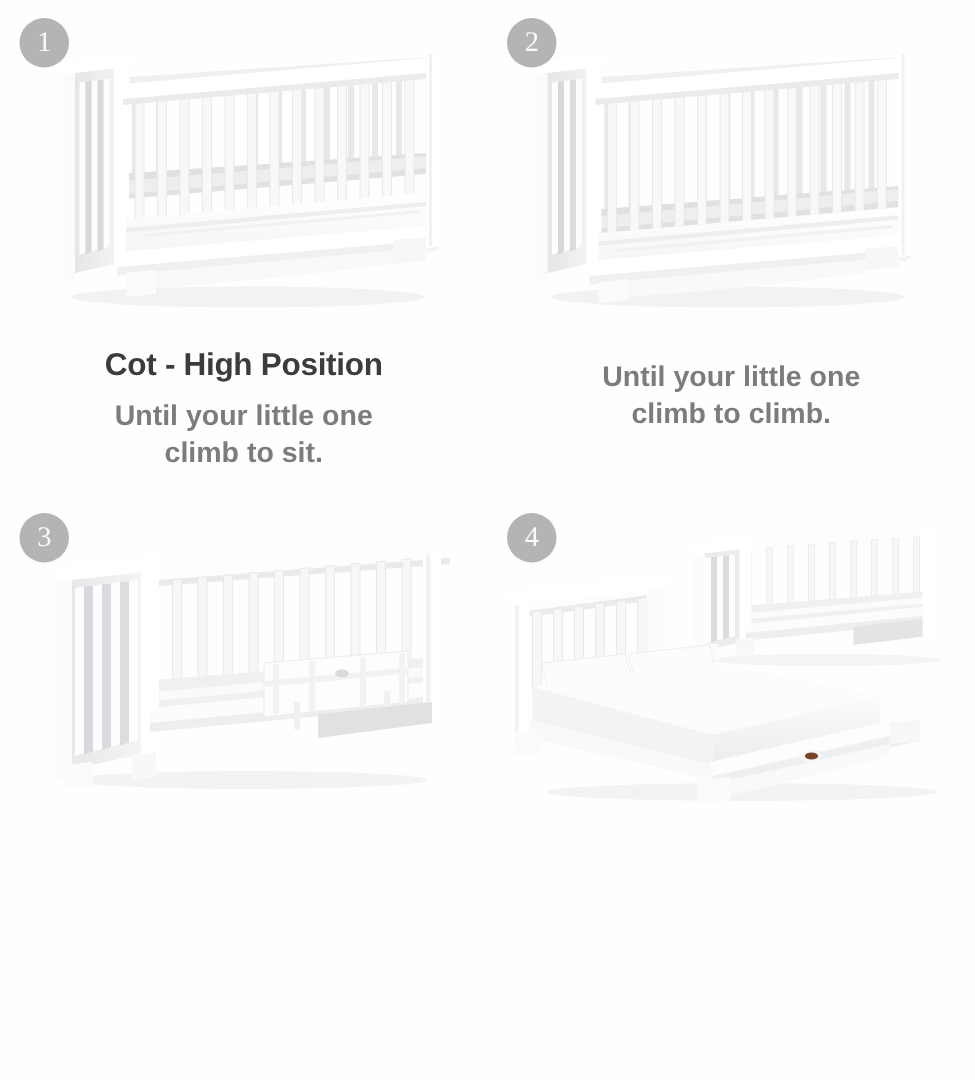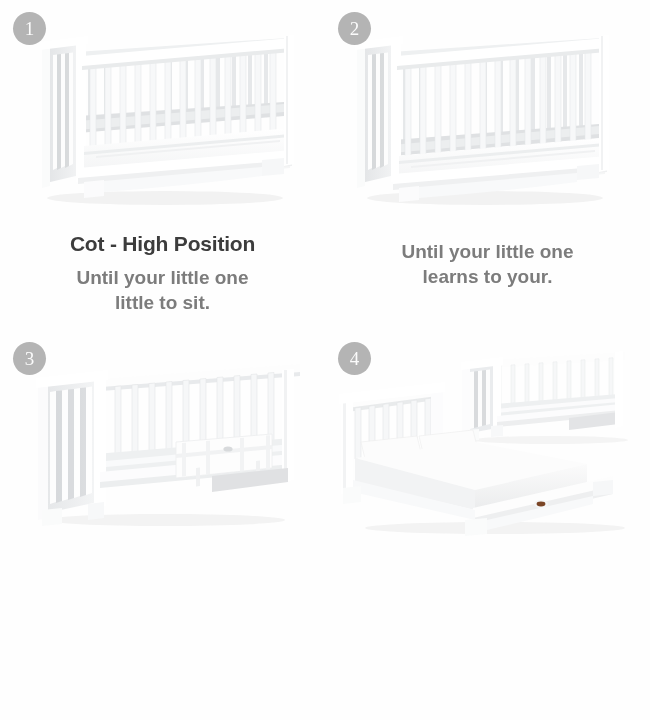--- a/index.html
+++ b/index.html
@@ -151,21 +151,21 @@
           <path d="M284,36 L294,35 L294,164 L284,166 Z" fill="#ffffff"></path>
           <path d="M286,36 L288,36 L288,164 L286,164 Z" fill="#f1f2f3"></path>
         </g>
       </svg>
     </div>
 
     <div class="caption cap-row1">
       <div class="title">Cot - High Position</div>
       <div class="desc">
         <div>Until your little one</div>
-        <div>little to sit.</div>
+        <div>climb to sit.</div>
       </div>
     </div>
   </div>
 
   <div class="panel">
     <div class="badge">2</div>
 
     <div class="stage">
       <svg width="325" height="215" viewBox="0 0 325 215">
         <defs>
@@ -249,21 +249,21 @@
           <path d="M94,187 L252,173 L252,182 Q175,192 94,198 Z" fill="#f8f9fa"></path>
           <path d="M274,36 L284,35 L284,170 L274,172 Z" fill="#ffffff"></path>
           <path d="M276,36 L278,36 L278,170 L276,170 Z" fill="#f1f2f3"></path>
         </g>
       </svg>
     </div>
 
     <div class="caption cap-row1">
       <div class="desc">
         <div>Until your little one</div>
-        <div>learns to your.</div>
+        <div>climb to climb.</div>
       </div>
     </div>
   </div>
 
   <div class="panel">
     <div class="badge">3</div>
 
     <div class="stage">
       <svg width="325" height="200" viewBox="0 0 325 200" style="margin-top:12px">
         <defs>

